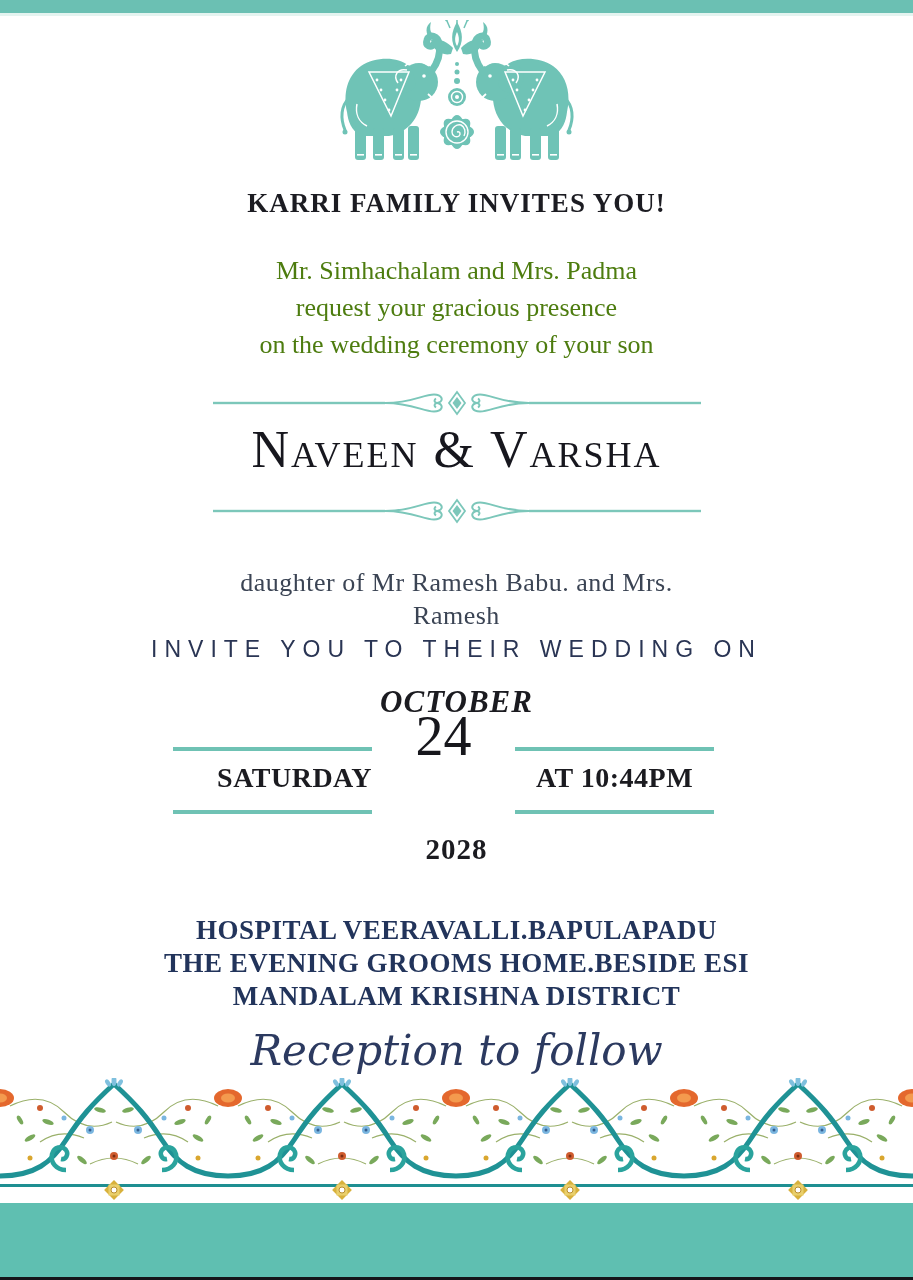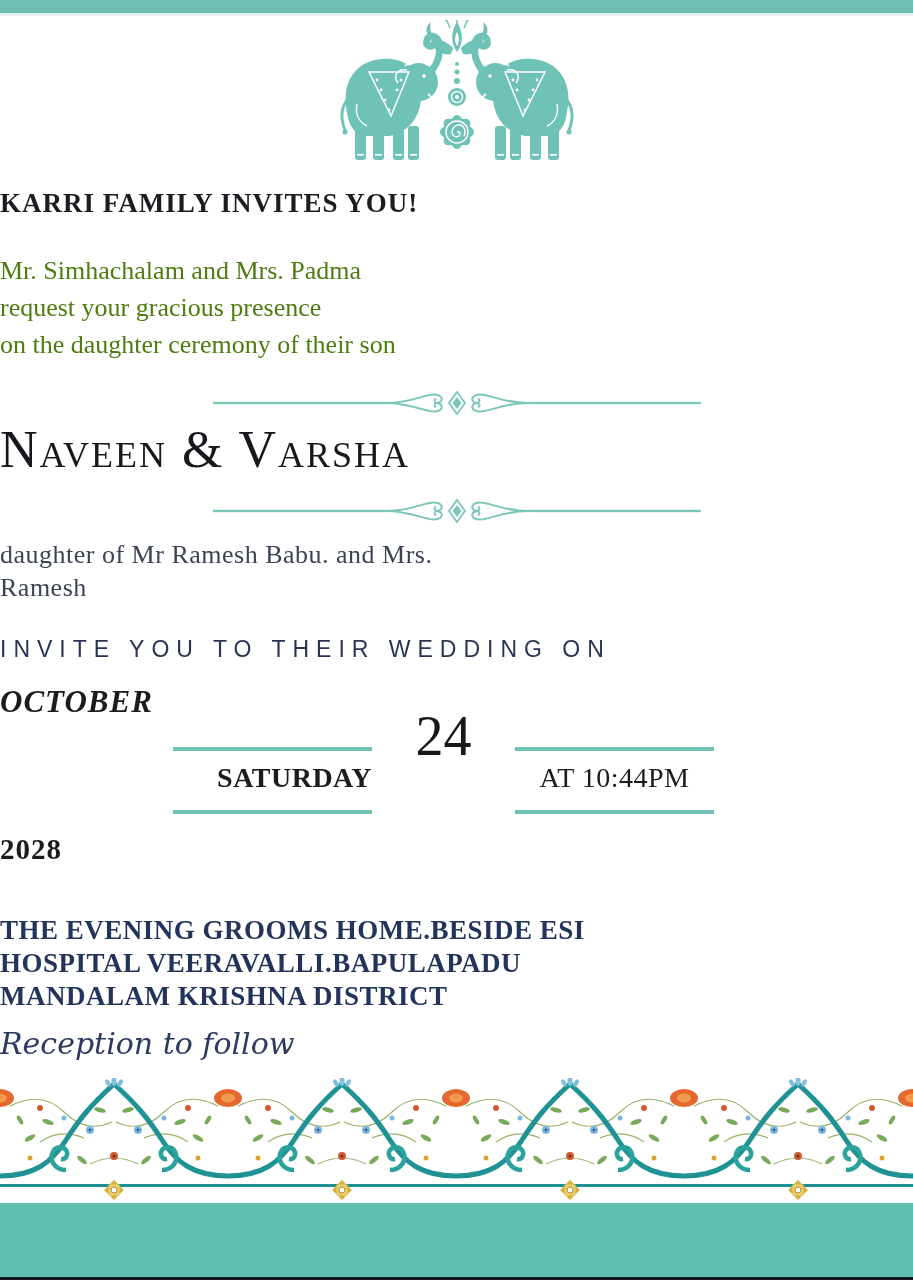--- a/index.html
+++ b/index.html
@@ -1,45 +1,45 @@
 <!DOCTYPE html>
 <html><head>
 <meta charset="utf-8">
 <style>
   html,body{margin:0;padding:0;background:#ffffff;}
   .page{position:relative;width:913px;height:1280px;margin:0 auto;background:#ffffff;overflow:hidden;
         font-family:"Liberation Serif",serif;}
-  .abs{position:absolute;left:0;width:913px;}
+  .abs{position:absolute;left:0;width:913px;text-align:center;}
 
   .top-band{position:absolute;top:0;left:0;width:913px;height:13px;background:#6bc0b3;}
   .top-band-tint{position:absolute;top:13px;left:0;width:913px;height:3px;background:#e4f4f0;}
 
   .motif{position:absolute;top:20px;left:50%;transform:translateX(-50%);}
 
   .karri{top:188px;font-weight:bold;font-size:27px;letter-spacing:1px;color:#1c1c22;}
   .intro{top:252px;font-size:26px;line-height:37px;color:#4d7c0f;}
   .divider{position:absolute;left:50%;transform:translateX(-50%);}
   .div1{top:386px;}
   .div2{top:494px;}
   .names{top:420px;font-size:52px;font-variant:small-caps;letter-spacing:2px;color:#17171e;line-height:60px;}
-  .bride{top:538px;font-size:26px;line-height:33px;color:#3b4454;letter-spacing:0.5px;}
+  .bride{top:566px;font-size:26px;line-height:33px;color:#3b4454;letter-spacing:0.5px;}
   .invite{top:636px;font-family:"Liberation Sans",sans-serif;font-size:23px;letter-spacing:7px;color:#2a3554;}
   .october{top:684px;font-weight:bold;font-size:31px;letter-spacing:1px;color:#1b1b20;font-style:italic;}
   .rule{position:absolute;height:4px;background:#6fc2b4;width:199px;}
   .rule.l{left:173px;} .rule.r{left:515px;}
   .rule.t{top:747px;} .rule.b{top:810px;}
   .weekday{position:absolute;left:173px;width:199px;top:762px;text-align:right;
            font-weight:bold;font-size:28px;color:#1b1b20;letter-spacing:0.5px;}
   .time{position:absolute;left:515px;width:199px;top:762px;text-align:center;
-        font-weight:normal;font-size:28px;color:#1b1b20;letter-spacing:0.5px;}
+        font-weight:bold;font-size:28px;color:#1b1b20;letter-spacing:0.5px;}
   .day{position:absolute;left:372px;width:143px;top:698px;text-align:center;
        font-size:56px;color:#17171c;line-height:76px;}
   .year{top:833px;font-weight:bold;font-size:29px;color:#1b1b20;letter-spacing:1px;}
   .venue{top:914px;font-weight:bold;font-size:27px;line-height:33px;color:#22345b;letter-spacing:0.5px;}
-  .reception{top:1026px;font-family:"DejaVu Serif",serif;font-style:italic;font-size:30px;color:#2c3a60;}
+  .reception{top:1026px;font-family:"DejaVu Serif",serif;font-style:italic;font-size:42px;color:#2c3a60;}
 
   .floral{position:absolute;top:1078px;left:0;width:913px;height:125px;}
   .bottom-band{position:absolute;top:1203px;left:0;width:913px;height:74px;background:#5fbfb1;}
   .bottom-line{position:absolute;top:1277px;left:0;width:913px;height:3px;background:#15151a;}
 </style>
 </head>
 <body>
 
 <div class="page">
 
@@ -120,21 +120,21 @@
         <path d="M0,0 C3,-1 4,2 2,4 C-1,6 -5,4 -5,0 C-5,-5 0,-8 4,-7 C8,-5 9,0 7,4" fill="none" stroke="#ffffff" stroke-width="1.4"></path>
       </g>
     </svg>
   </div>
 
   <div class="abs karri">KARRI FAMILY INVITES YOU!</div>
 
   <div class="abs intro">
     <div>Mr. Simhachalam and Mrs. Padma</div>
     <div>request your gracious presence</div>
-    <div>on the daughter ceremony of their son</div>
+    <div>on the wedding ceremony of your son</div>
   </div>
 
   <div class="divider div1">
     <svg width="500" height="34" viewBox="0 0 500 34" xmlns="http://www.w3.org/2000/svg">
       <g id="dhalf" stroke="#7cc7ba" fill="none" stroke-width="2">
         <rect x="6" y="15.8" width="172" height="2.4" fill="#7cc7ba" stroke="none"></rect>
         <path d="M178,17 C205,17 216,8.5 227,8.5 C235,8.5 237,14.5 232,16.5 C228,18 226,14.5 229,12.5"></path>
         <path d="M178,17 C205,17 216,25.5 227,25.5 C235,25.5 237,19.5 232,17.5 C228,16 226,19.5 229,21.5"></path>
       </g>
       <use href="#dhalf" transform="translate(500 0) scale(-1 1)"></use>
@@ -173,22 +173,22 @@
   <div class="rule l b"></div>
   <div class="rule r t"></div>
   <div class="rule r b"></div>
 
   <div class="weekday">SATURDAY</div>
   <div class="day">24</div>
   <div class="time">AT 10:44PM</div>
   <div class="abs year">2028</div>
 
   <div class="abs venue">
+    <div>HOSPITAL VEERAVALLI.BAPULAPADU</div>
     <div>THE EVENING GROOMS HOME.BESIDE ESI</div>
-    <div>HOSPITAL VEERAVALLI.BAPULAPADU</div>
     <div>MANDALAM KRISHNA DISTRICT</div>
   </div>
 
   <div class="abs reception">Reception to follow</div>
 
   <div class="floral">
     <svg width="913" height="125" viewBox="0 0 913 125" xmlns="http://www.w3.org/2000/svg">
       <defs>
         <pattern id="arab" x="0" y="0" width="228" height="125" patternUnits="userSpaceOnUse">
           <g stroke="#9ab06a" stroke-width="1.2" fill="none">

